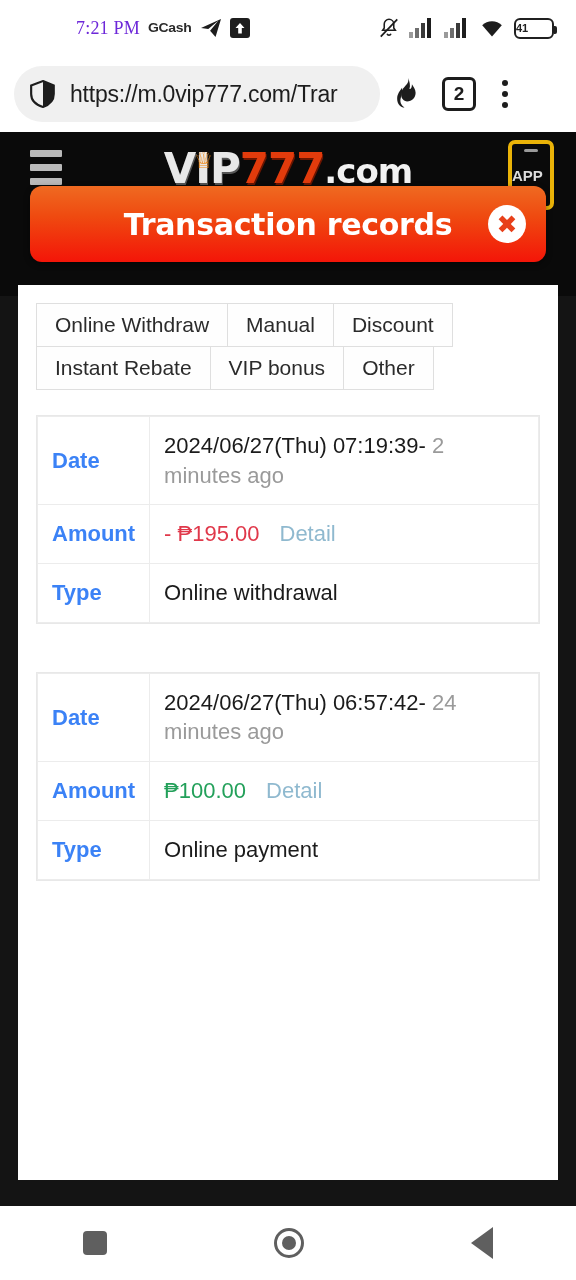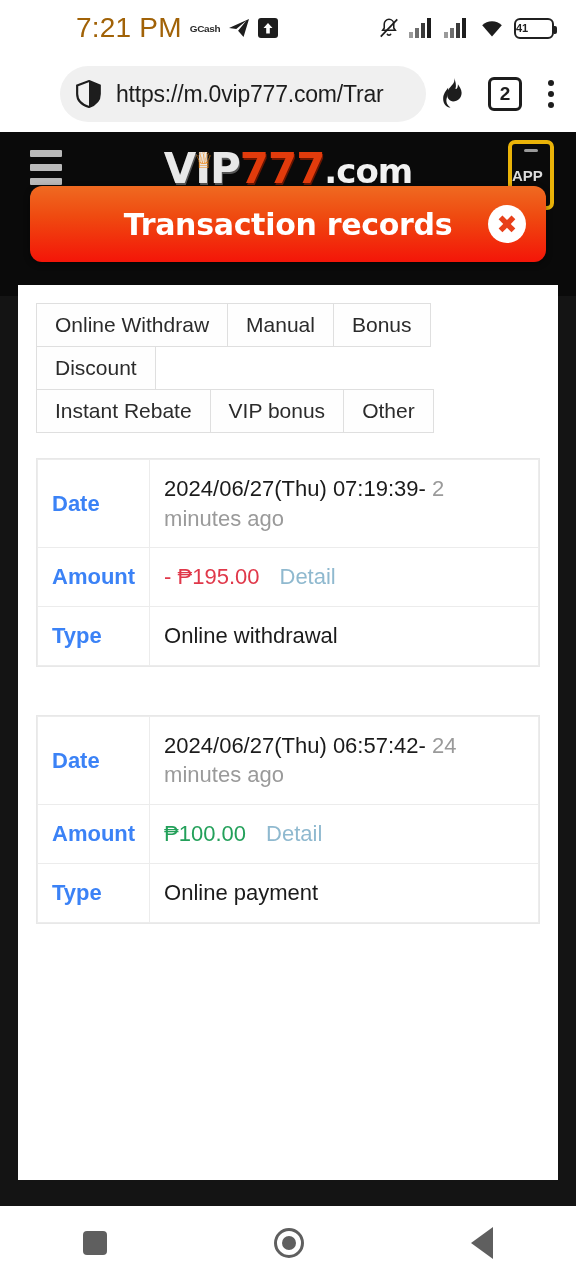--- a/index.html
+++ b/index.html
@@ -10,43 +10,43 @@
     overflow:hidden;
   }
   .phone { position:relative; width:576px; height:1280px; background:#141414; }
 
   
   .statusbar {
     position:absolute; top:0; left:0; width:576px; height:56px;
     background:#ffffff; display:flex; align-items:center;
   }
   .sb-left { display:flex; align-items:center; gap:8px; margin-left:76px; }
-  .sb-time { font-size:28px; color:#a16207; letter-spacing:.2px; }
+  .sb-time { font-size:18px; color:#6d28d9; letter-spacing:.2px;font-family:Liberation Serif, serif; }
   .sb-gcash {
-    font-size:10px; font-weight:bold; color:#2a2a2a;
+    font-size:14px; font-weight:bold; color:#2a2a2a;
     transform:scaleY(.9); letter-spacing:-.3px;
   }
   .sb-right { margin-left:auto; margin-right:22px; display:flex; align-items:center; gap:9px; }
   .ic { display:block; }
 
   .battery {
     position:relative; width:40px; height:21px;
     border:2.2px solid #202020; border-radius:6px;
     display:flex; align-items:center; justify-content:flex-start;
   }
   .battery:after {
     content:""; position:absolute; right:-5px; top:6px;
     width:3px; height:8px; background:#202020; border-radius:0 2px 2px 0;
   }
   .battery span { font-size:11px; font-weight:bold; color:#202020; }
 
   
   .browserbar {
     position:absolute; top:56px; left:0; width:576px; height:76px;
-    background:#ffffff; display:flex; align-items:center;padding-left:46px;
+    background:#ffffff; display:flex; align-items:center;
   }
   .urlpill {
     margin-left:14px; width:366px; height:56px;
     background:#f0f0f0; border-radius:28px;
     display:flex; align-items:center; padding:0 16px; gap:14px;
     overflow:hidden;
   }
   .urltext {
     font-size:23px; color:#1d1d1d; white-space:nowrap; letter-spacing:-.2px;
   }
@@ -250,21 +250,20 @@
     </div>
   </div>
 
   <div class="panel">
 
 
     <div class="filter-group grp-type">
       <div class="chiprow">
         <div class="chip">Online Withdraw</div>
         <div class="chip">Manual</div>
-        <div class="chip">Bonus</div>
         <div class="chip">Discount</div>
       </div>
       <div class="chiprow">
         <div class="chip">Instant Rebate</div>
         <div class="chip">VIP bonus</div>
         <div class="chip">Other</div>
       </div>
     </div>
 
     <div class="record">

